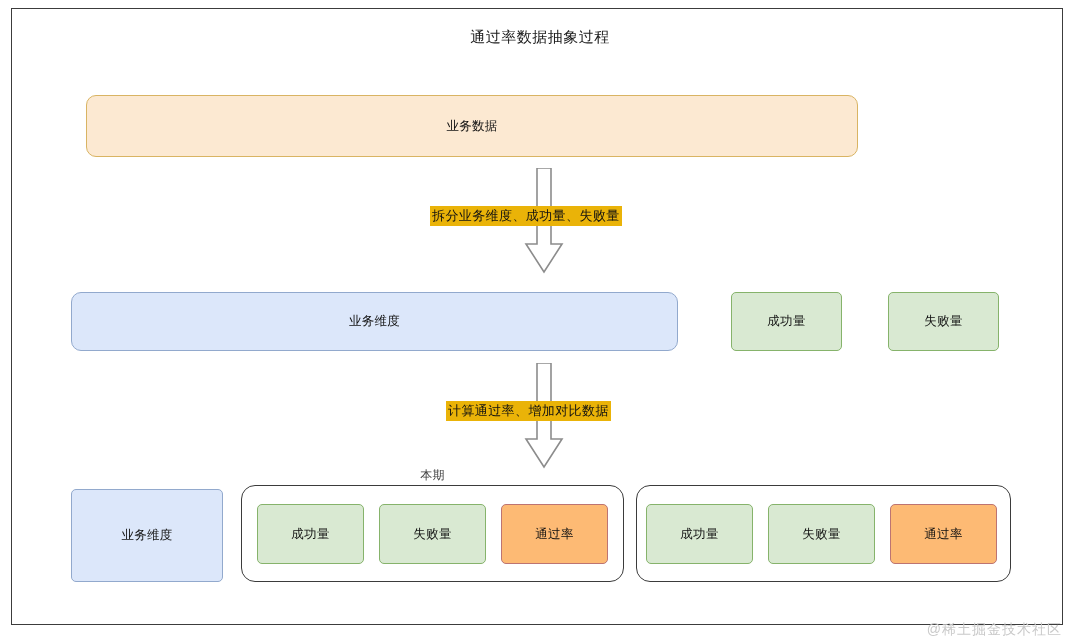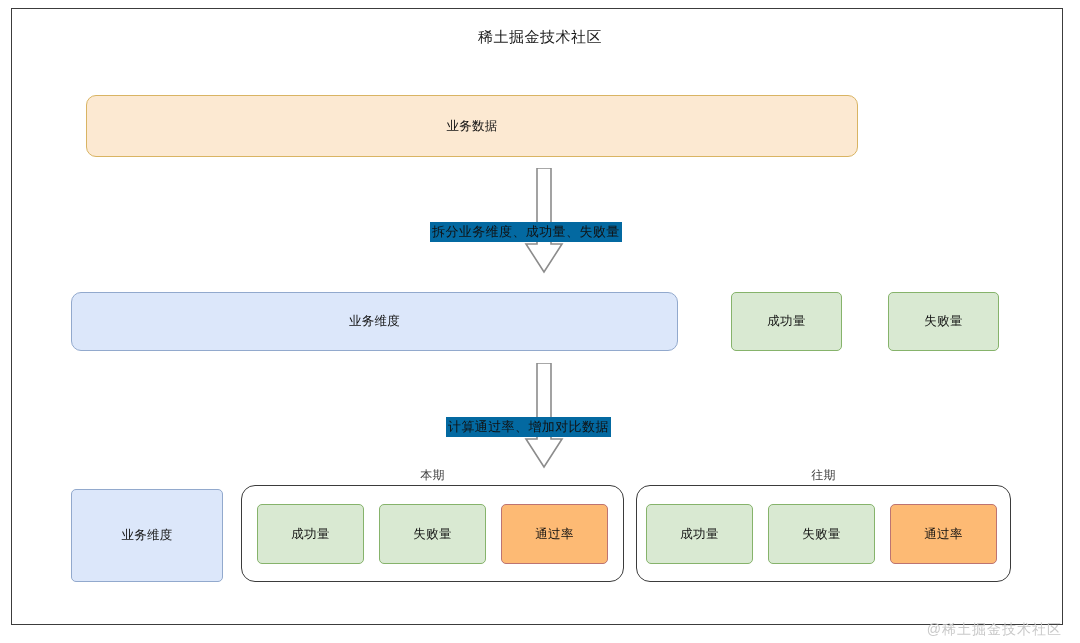--- a/index.html
+++ b/index.html
@@ -125,45 +125,44 @@
     width: 44px;
   }
   #arrow-1 { left: 522px; top: 168px; height: 112px; }
   #arrow-2 { left: 522px; top: 363px; height: 112px; }
 
   .arrow-label {
     position: absolute;
     font-size: 13px;
     color: #111111;
     letter-spacing: 0.4px;
-    background: #0369a1;
+    background: #eab308;
     padding: 1px 2px;
     white-space: nowrap;
-    margin-top: 16px;
   }
   #arrow-label-1 { left: 430px; top: 206px; }
   #arrow-label-2 { left: 446px; top: 401px; text-align: center; }
 
   .watermark {
     position: absolute;
     right: 18px;
     bottom: 4px;
     font-size: 14px;
     color: #c9c9c9;
     letter-spacing: 1px;
   }
 </style>
 </head>
 <body>
 
 <div id="canvas">
 
   <div class="frame"></div>
 
-  <div class="title">稀土掘金技术社区</div>
+  <div class="title">通过率数据抽象过程</div>
 
   <div class="node orange" id="box-business-data">
     <span>业务数据</span>
   </div>
 
   <svg class="arrow" id="arrow-1" viewBox="0 0 44 112" preserveAspectRatio="none">
     <polygon points="15,0 29,0 29,76 40,76 22,104 4,76 15,76" fill="#ffffff" stroke="#8c8c8c" stroke-width="1.6" stroke-linejoin="miter"></polygon>
   </svg>
   <div class="arrow-label" id="arrow-label-1">拆分业务维度、成功量、失败量</div>
 
@@ -192,21 +191,20 @@
   <div class="node green cell" id="cell-c-success">
     <span>成功量</span>
   </div>
   <div class="node green cell" id="cell-c-fail">
     <span>失败量</span>
   </div>
   <div class="node red cell" id="cell-c-rate">
     <span>通过率</span>
   </div>
 
-  <div class="group-label" id="label-past">往期</div>
   <div class="group" id="group-past"></div>
 
   <div class="node green cell" id="cell-p-success">
     <span>成功量</span>
   </div>
   <div class="node green cell" id="cell-p-fail">
     <span>失败量</span>
   </div>
   <div class="node red cell" id="cell-p-rate">
     <span>通过率</span>

